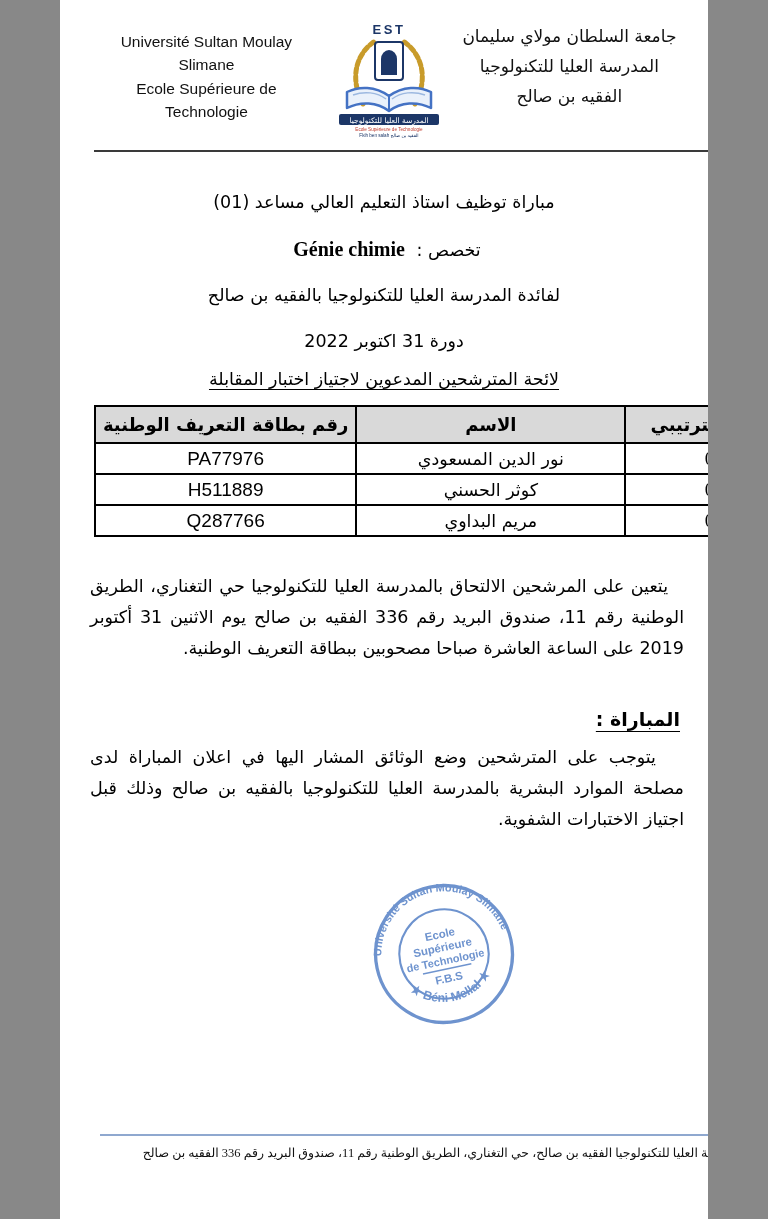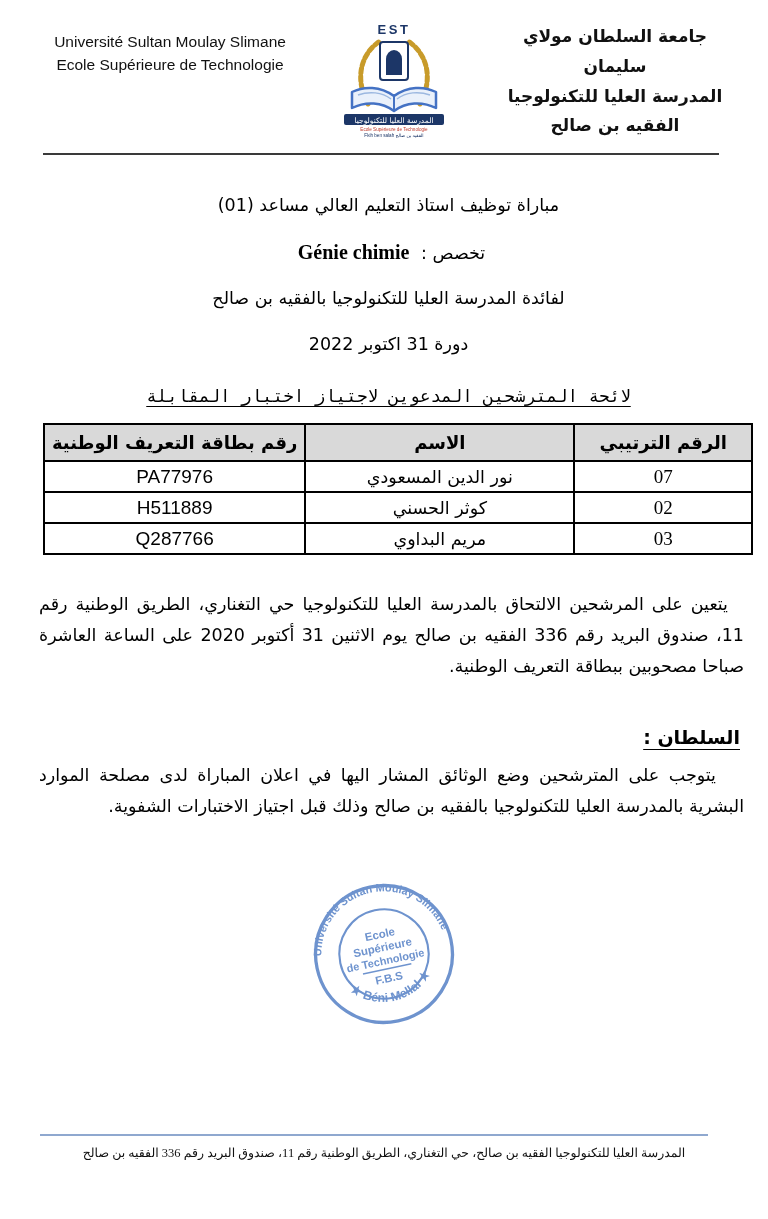--- a/index.html
+++ b/index.html
@@ -1,37 +1,37 @@
 <!DOCTYPE html>
 <html lang="ar"><head>
 <meta charset="utf-8">
 <style>
   * { margin:0; padding:0; box-sizing:border-box; }
   body { background:#888; display:flex; justify-content:center; }
   .page {
-    width:768px; height:1219px; background:#fff; color:#000;
-    font-family:"DejaVu Sans", sans-serif; position:relative; overflow:hidden;padding-left:9px;
+    width:648px; height:1219px; background:#fff; color:#000;
+    font-family:"DejaVu Sans", sans-serif; position:relative; overflow:hidden;
   }
   
   .header { display:flex; justify-content:space-between; align-items:flex-start; padding:20px 28px 0 34px; }
   .hdr-left { width:254px; text-align:center; font-family:"Liberation Sans",sans-serif;
               font-size:15.5px; line-height:1.5; padding-top:10px; color:#111; }
-  .hdr-right { width:250px; text-align:center; direction:rtl; font-size:17px; font-weight:bold;
+  .hdr-right { width:250px; text-align:center; direction:rtl; font-size:17px; font-weight:normal;
                line-height:1.75; padding-top:2px; color:#111; }
   .hdr-logo { width:140px; height:118px; flex:0 0 auto; }
   .sep { border:none; border-top:2.5px solid #3a3a3a; width:676px; margin:12px 0 0 34px; }
   
   .date-line { direction:rtl; text-align:left; font-size:17px; margin:16px 0 0 0; padding-right:24px; text-align:right; }
   .c-line { direction:rtl; text-align:center; font-size:17.5px; }
   .t-title { margin-top:40px; }
   .t-spec  { margin-top:26px; }
   .t-spec .spec-val { font-family:"Liberation Serif",serif; font-weight:bold; font-size:20px; padding:0 6px; }
   .t-benef { margin-top:24px; }
   .t-sess  { margin-top:26px; }
-  .t-list  { margin-top:32px; text-decoration:underline; text-underline-offset:4px;font-family:Liberation Mono, monospace; }
+  .t-list  { margin-top:18px; text-decoration:underline; text-underline-offset:4px; }
   
   table.cands { direction:rtl; border-collapse:collapse; width:710px; margin:16px 0 0 34px;
                 font-size:17.5px; }
   table.cands th, table.cands td { border:2px solid #000; text-align:center; padding:2px 4px; }
   table.cands th { background:#d9d9d9; font-weight:bold; height:37px; font-size:18px; }
   table.cands td { height:31px; }
   .col-rank { width:178px; }
   .col-name { width:270px; }
   .col-id   { width:262px; }
   td.rank-cell { font-family:"Liberation Serif",serif; font-size:19px; }
@@ -124,23 +124,23 @@
         <td class="id-cell" dir="ltr">H511889</td>
       </tr>
       <tr>
         <td class="rank-cell">03</td>
         <td>مريم البداوي</td>
         <td class="id-cell" dir="ltr">Q287766</td>
       </tr>
     </tbody>
   </table>
 
-  <p class="para">يتعين على المرشحين الالتحاق بالمدرسة العليا للتكنولوجيا حي التغناري، الطريق الوطنية رقم 11، صندوق البريد رقم 336 الفقيه بن صالح يوم الاثنين 31 أكتوبر 2020 على الساعة العاشرة صباحا مصحوبين ببطاقة التعريف الوطنية.</p>
+  <p class="para">يتعين على المرشحين الالتحاق بالمدرسة العليا للتكنولوجيا حي التغناري، الطريق الوطنية رقم 11، صندوق البريد رقم 336 الفقيه بن صالح يوم الاثنين 31 أكتوبر 2019 على الساعة العاشرة صباحا مصحوبين ببطاقة التعريف الوطنية.</p>
 
-  <div class="important">السلطان :</div>
+  <div class="important">المباراة :</div>
   <p class="para para2">يتوجب على المترشحين وضع الوثائق المشار اليها في اعلان المباراة لدى مصلحة الموارد البشرية بالمدرسة العليا للتكنولوجيا بالفقيه بن صالح وذلك قبل اجتياز الاختبارات الشفوية.</p>
 
   <svg class="stamp" viewBox="0 0 160 160">
     <defs>
       <path id="arcTop" d="M 14,80 A 66,66 0 0 1 146,80" fill="none"></path>
       <path id="arcBottom" d="M 24,84 A 57,57 0 0 0 136,84" fill="none"></path>
     </defs>
     <circle cx="80" cy="80" r="72" fill="none" stroke="#5b85c8" stroke-width="3.5"></circle>
     <circle cx="80" cy="80" r="47" fill="none" stroke="#5b85c8" stroke-width="2.2"></circle>
     <text font-family="Liberation Sans, sans-serif" font-size="11.5" font-weight="bold" fill="#5b85c8">

